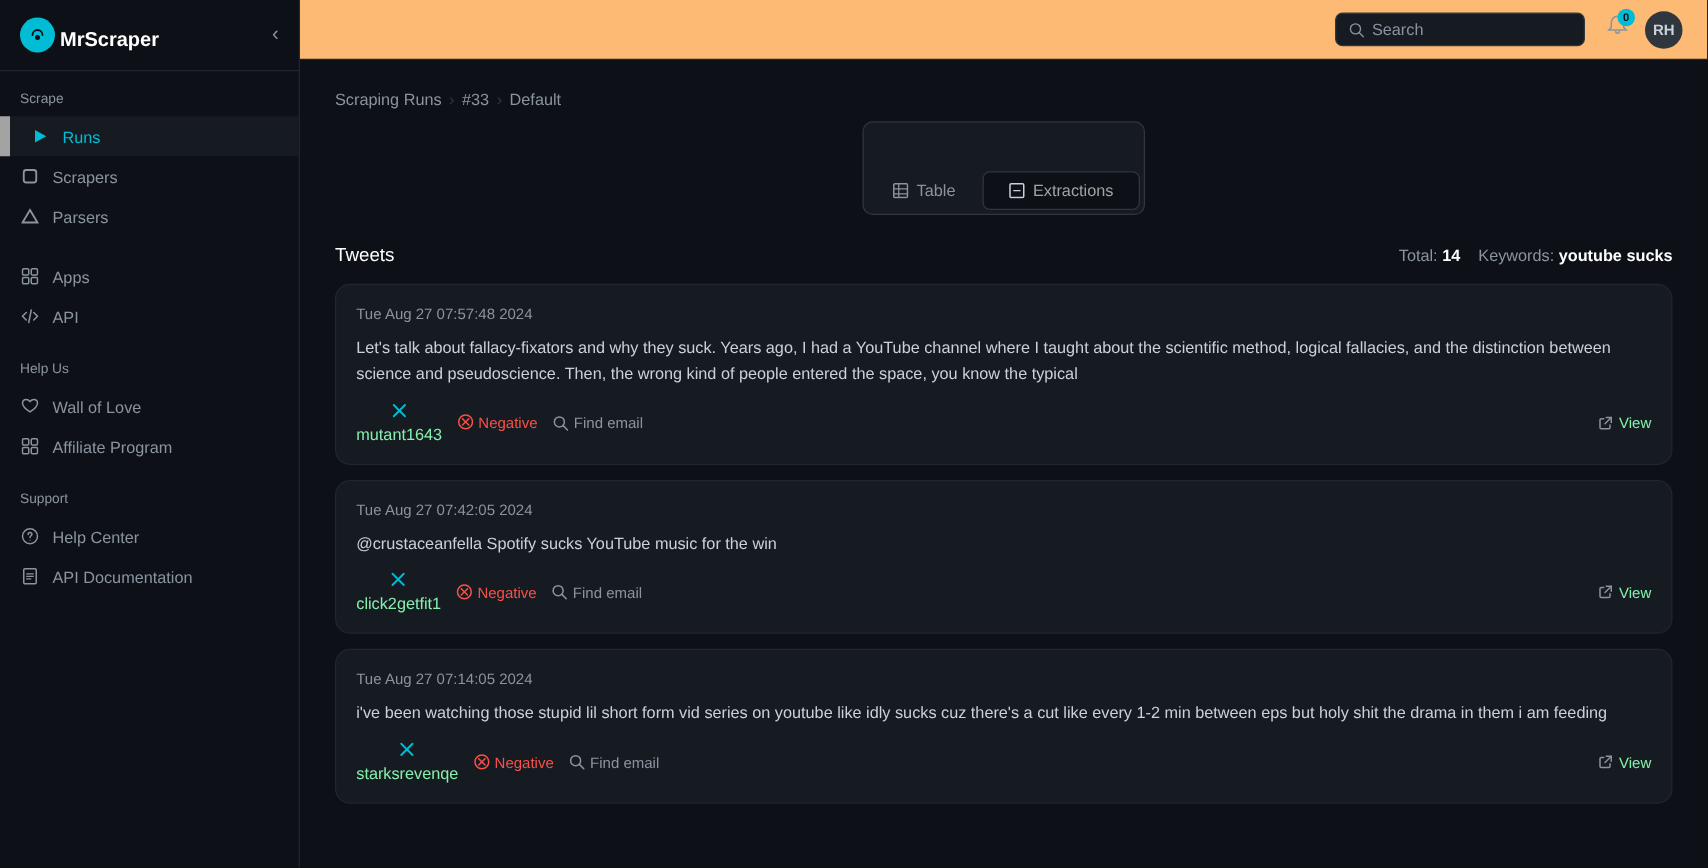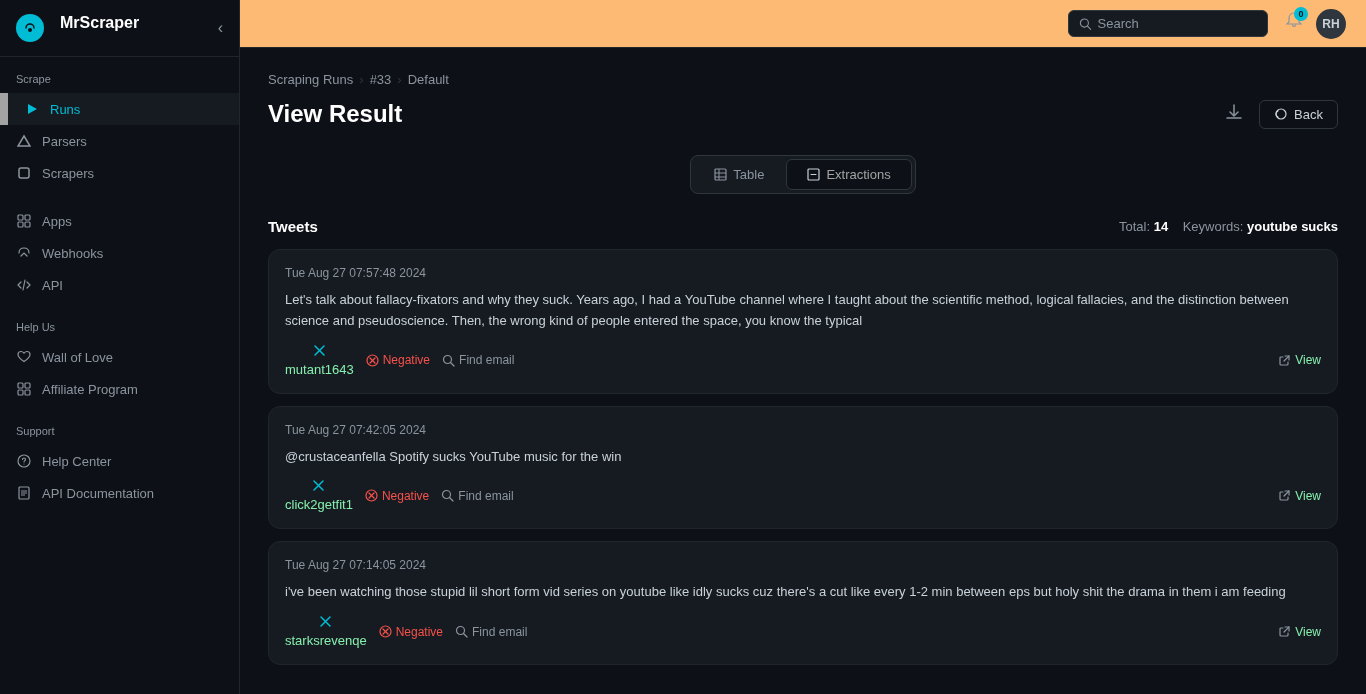--- a/index.html
+++ b/index.html
@@ -30,22 +30,22 @@
       display: flex;
       align-items: center;
       padding: 14px 16px;
       gap: 8px;
       border-bottom: 1px solid #21262d;
       justify-content: space-between;
     }
 
     .logo-brand {
       display: flex;
-      align-items: flex-start;
-      gap: 16px;
+      align-items: flex-end;
+      gap: 4px;
     }
 
     .logo-icon {
       width: 28px;
       height: 28px;
       background: #00bcd4;
       border-radius: 50%;
       display: flex;
       align-items: center;
       justify-content: center;
@@ -288,39 +288,40 @@
     .tab {
       display: flex;
       align-items: center;
       gap: 6px;
       padding: 7px 20px;
       border-radius: 6px;
       cursor: pointer;
       font-size: 13px;
       color: #8b949e;
       transition: all 0.15s;
+      margin-top: 36px;
     }
 
     .tab.active {
       background: #0d1117;
       color: #a3a3a3;
       border: 1px solid #30363d;
     }
 
     
     .tweets-header {
       display: flex;
       align-items: center;
       justify-content: space-between;
       margin-bottom: 14px;
     }
 
     .tweets-title {
       font-size: 15px;
-      font-weight: 700;
+      font-weight: 400;
       color: #ffffff;
     }
 
     .tweets-meta {
       font-size: 13px;
       color: #8b949e;
     }
 
     .tweets-meta strong {
       color: #ffffff;
@@ -365,21 +366,20 @@
       align-items: center;
       gap: 5px;
       color: #86efac;
       font-size: 13px;
       cursor: pointer;
       flex-direction: column;
     }
 
     .sentiment-badge {
       display: flex;
-      align-items: center;
       gap: 4px;
       color: #f85149;
       font-size: 12px;
     }
 
     .find-email {
       display: flex;
       align-items: center;
       gap: 4px;
       color: #8b949e;
@@ -420,55 +420,46 @@
       <span class="icon">
         <svg width="14" height="14" viewBox="0 0 14 14" fill="none">
           <polygon points="3,2 12,7 3,12" fill="#00bcd4"></polygon>
         </svg>
       </span>
       <span class="sidebar-item-label">Runs</span>
     </div>
     <div class="sidebar-item">
       <span class="icon">
         <svg width="14" height="14" viewBox="0 0 14 14" fill="none">
+          <rect x="2" y="2" width="10" height="10" rx="2" stroke="#8b949e" stroke-width="1.5" fill="none"></rect>
+        </svg>
+      </span>
+      <span class="sidebar-item-label">Scrapers</span>
+    </div>
+    <div class="sidebar-item">
+      <span class="icon">
+        <svg width="14" height="14" viewBox="0 0 14 14" fill="none">
           <polygon points="7,2 13,12 1,12" stroke="#8b949e" stroke-width="1.5" fill="none"></polygon>
         </svg>
       </span>
       <span class="sidebar-item-label">Parsers</span>
-    </div>
-    <div class="sidebar-item">
-      <span class="icon">
-        <svg width="14" height="14" viewBox="0 0 14 14" fill="none">
-          <rect x="2" y="2" width="10" height="10" rx="2" stroke="#8b949e" stroke-width="1.5" fill="none"></rect>
-        </svg>
-      </span>
-      <span class="sidebar-item-label">Scrapers</span>
     </div>
   </div>
 
   <div class="sidebar-section">
     <div class="sidebar-item">
       <span class="icon">
         <svg width="14" height="14" viewBox="0 0 14 14" fill="none">
           <rect x="1" y="1" width="5" height="5" rx="1" stroke="#8b949e" stroke-width="1.2" fill="none"></rect>
           <rect x="8" y="1" width="5" height="5" rx="1" stroke="#8b949e" stroke-width="1.2" fill="none"></rect>
           <rect x="1" y="8" width="5" height="5" rx="1" stroke="#8b949e" stroke-width="1.2" fill="none"></rect>
           <rect x="8" y="8" width="5" height="5" rx="1" stroke="#8b949e" stroke-width="1.2" fill="none"></rect>
         </svg>
       </span>
       <span class="sidebar-item-label">Apps</span>
-    </div>
-    <div class="sidebar-item">
-      <span class="icon">
-        <svg width="14" height="14" viewBox="0 0 14 14" fill="none">
-          <path d="M2 7 C2 4 4 2 7 2 C10 2 12 4 12 7" stroke="#8b949e" stroke-width="1.2" fill="none" stroke-linecap="round"></path>
-          <path d="M4 10 L7 7 L10 10" stroke="#8b949e" stroke-width="1.2" fill="none" stroke-linecap="round"></path>
-        </svg>
-      </span>
-      <span class="sidebar-item-label">Webhooks</span>
     </div>
     <div class="sidebar-item">
       <span class="icon">
         <svg width="14" height="14" viewBox="0 0 14 14" fill="none">
           <path d="M4 4 L1 7 L4 10" stroke="#8b949e" stroke-width="1.2" fill="none" stroke-linecap="round"></path>
           <path d="M10 4 L13 7 L10 10" stroke="#8b949e" stroke-width="1.2" fill="none" stroke-linecap="round"></path>
           <path d="M8 2 L6 12" stroke="#8b949e" stroke-width="1.2" stroke-linecap="round"></path>
         </svg>
       </span>
       <span class="sidebar-item-label">API</span>
@@ -549,39 +540,20 @@
   <div class="content">
 
     <div class="breadcrumb">
       <a>Scraping Runs</a>
       <span class="breadcrumb-sep">›</span>
       <a>#33</a>
       <span class="breadcrumb-sep">›</span>
       <span>Default</span>
     </div>
 
-    <div class="page-title-row">
-      <h1 class="page-title">View Result</h1>
-      <div class="title-actions">
-        <div class="download-btn">
-          <svg width="18" height="18" viewBox="0 0 18 18" fill="none">
-            <path d="M9 2 L9 12" stroke="#8b949e" stroke-width="1.5" stroke-linecap="round"></path>
-            <path d="M5 9 L9 13 L13 9" stroke="#8b949e" stroke-width="1.5" fill="none" stroke-linecap="round" stroke-linejoin="round"></path>
-            <path d="M2 15 L16 15" stroke="#8b949e" stroke-width="1.5" stroke-linecap="round"></path>
-          </svg>
-        </div>
-        <button class="back-btn">
-          <svg width="14" height="14" viewBox="0 0 14 14" fill="none">
-            <path d="M4 4 C4 4 2 5 2 7 C2 9 4 10 4 10" stroke="#c9d1d9" stroke-width="1.2" fill="none" stroke-linecap="round"></path>
-            <circle cx="7" cy="7" r="5" stroke="#c9d1d9" stroke-width="1.2" fill="none"></circle>
-          </svg>
-          <span>Back</span>
-        </button>
-      </div>
-    </div>
 
     <div class="tabs-row">
       <div class="tabs">
         <div class="tab">
           <svg width="13" height="13" viewBox="0 0 13 13" fill="none">
             <rect x="1" y="1" width="11" height="11" rx="1" stroke="#8b949e" stroke-width="1.2" fill="none"></rect>
             <line x1="1" y1="5" x2="12" y2="5" stroke="#8b949e" stroke-width="1"></line>
             <line x1="1" y1="9" x2="12" y2="9" stroke="#8b949e" stroke-width="1"></line>
             <line x1="5" y1="1" x2="5" y2="12" stroke="#8b949e" stroke-width="1"></line>
           </svg>

